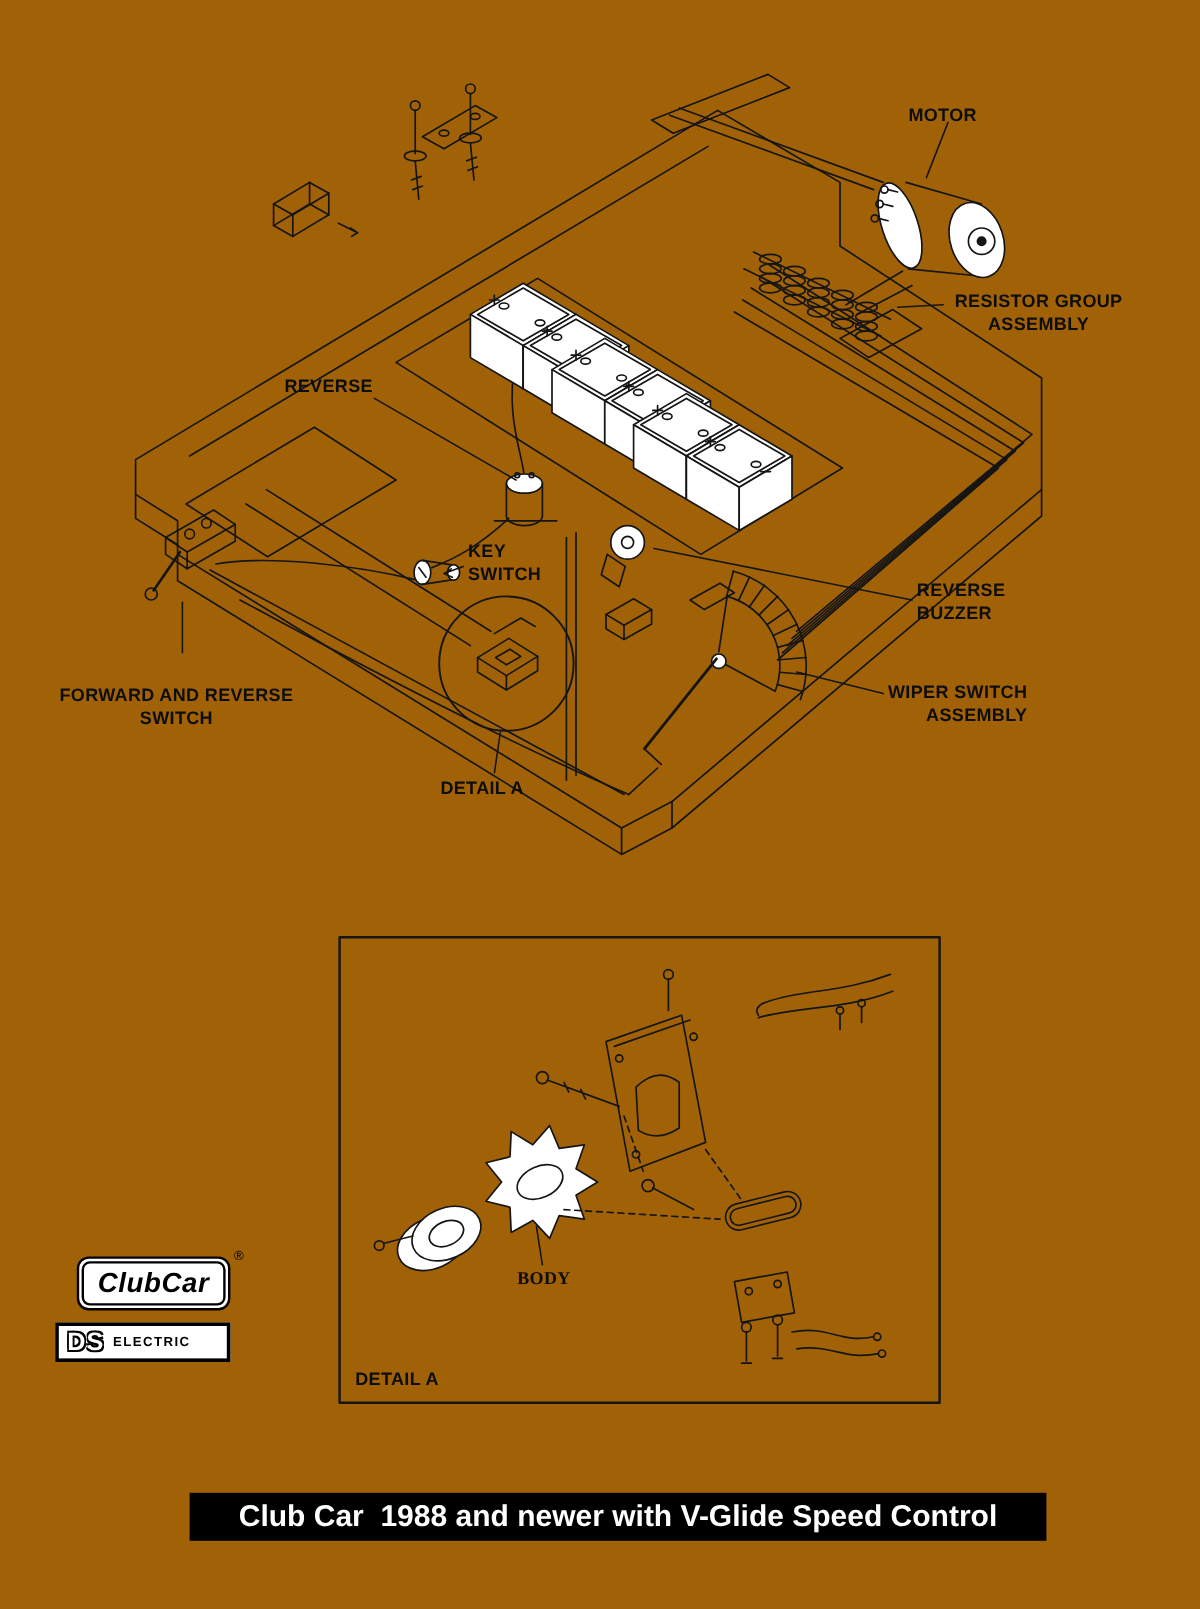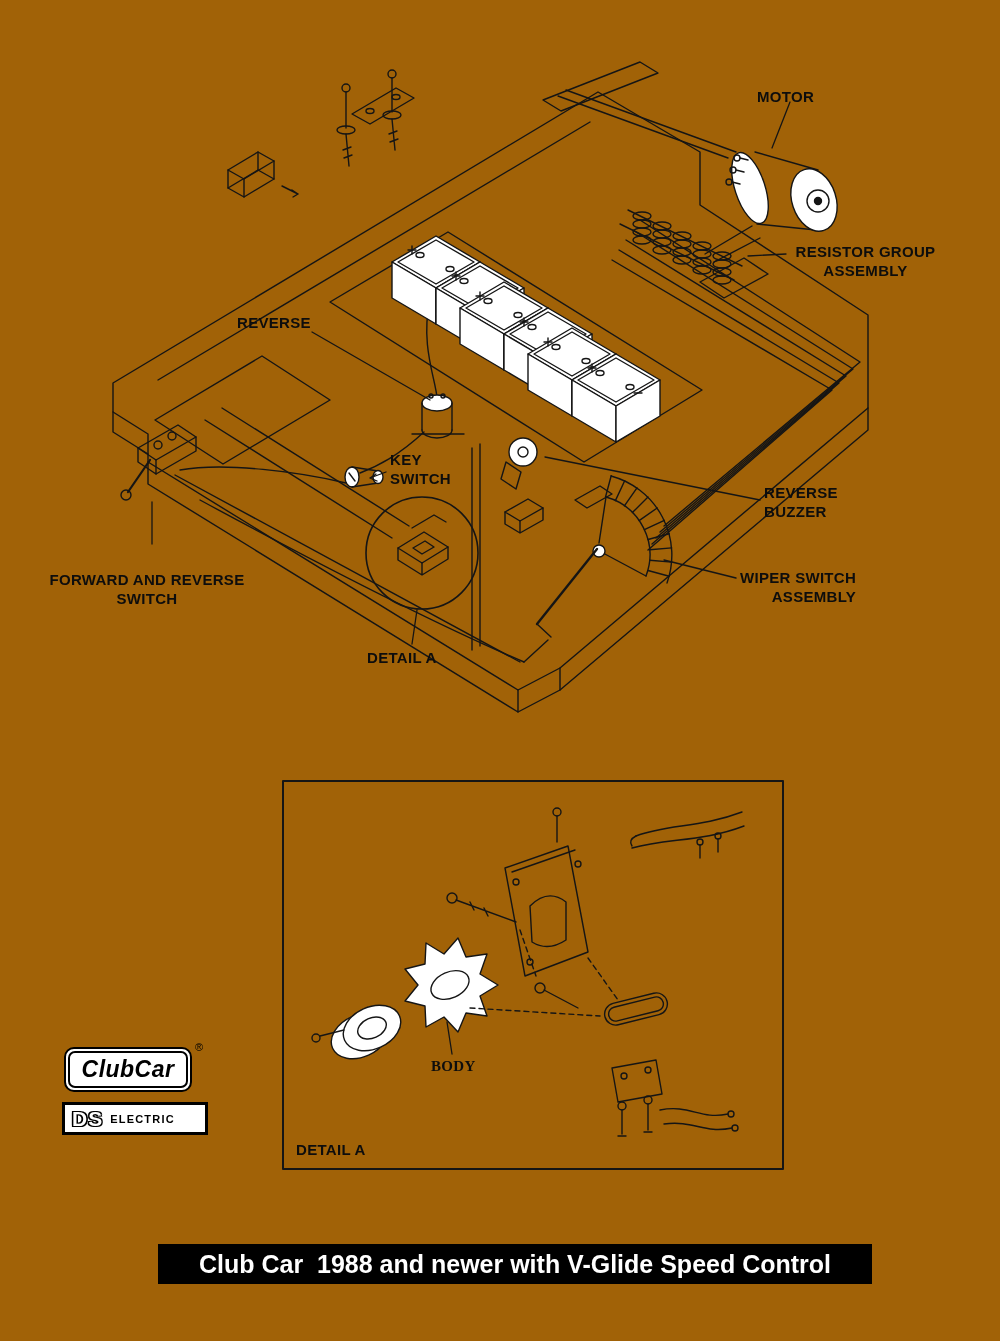--- a/index.html
+++ b/index.html
@@ -11,21 +11,21 @@
   .lbl.center{text-align:center;}
   .title-bar{position:absolute;left:158px;top:1244px;width:714px;height:40px;
              background:#000;color:#fff;display:flex;align-items:center;justify-content:center;
              font-weight:700;font-size:25px;white-space:pre;text-align:center;}
   .clubcar-badge{position:absolute;left:64px;top:1047px;width:128px;height:45px;
                  border:2px solid #000;border-radius:10px;padding:2px;background:#fff;box-sizing:border-box;}
   .clubcar-inner{border:2px solid #000;border-radius:7px;width:100%;height:100%;
                  display:flex;align-items:center;justify-content:center;box-sizing:border-box;
                  font-style:italic;font-weight:800;font-size:23px;color:#000;letter-spacing:.5px;}
   .regmark{position:absolute;left:195px;top:1041px;font-size:11px;color:#000;}
-  .ds-badge{position:absolute;left:62px;top:1102px;width:146px;height:33px;
+  .ds-badge{position:absolute;left:46px;top:1102px;width:146px;height:33px;
             border:3px solid #000;background:#fff;box-sizing:border-box;
             display:flex;align-items:center;padding:0 7px;gap:7px;}
   .ds-letters{font-weight:900;font-size:21px;color:#fff;letter-spacing:1px;
               text-shadow:-1.4px -1.4px 0 #000,1.4px -1.4px 0 #000,-1.4px 1.4px 0 #000,1.4px 1.4px 0 #000;}
   .ds-electric{font-weight:800;font-size:11px;color:#000;letter-spacing:1.2px;}
 </style>
 </head>
 <body>
 
 <div class="canvas">

